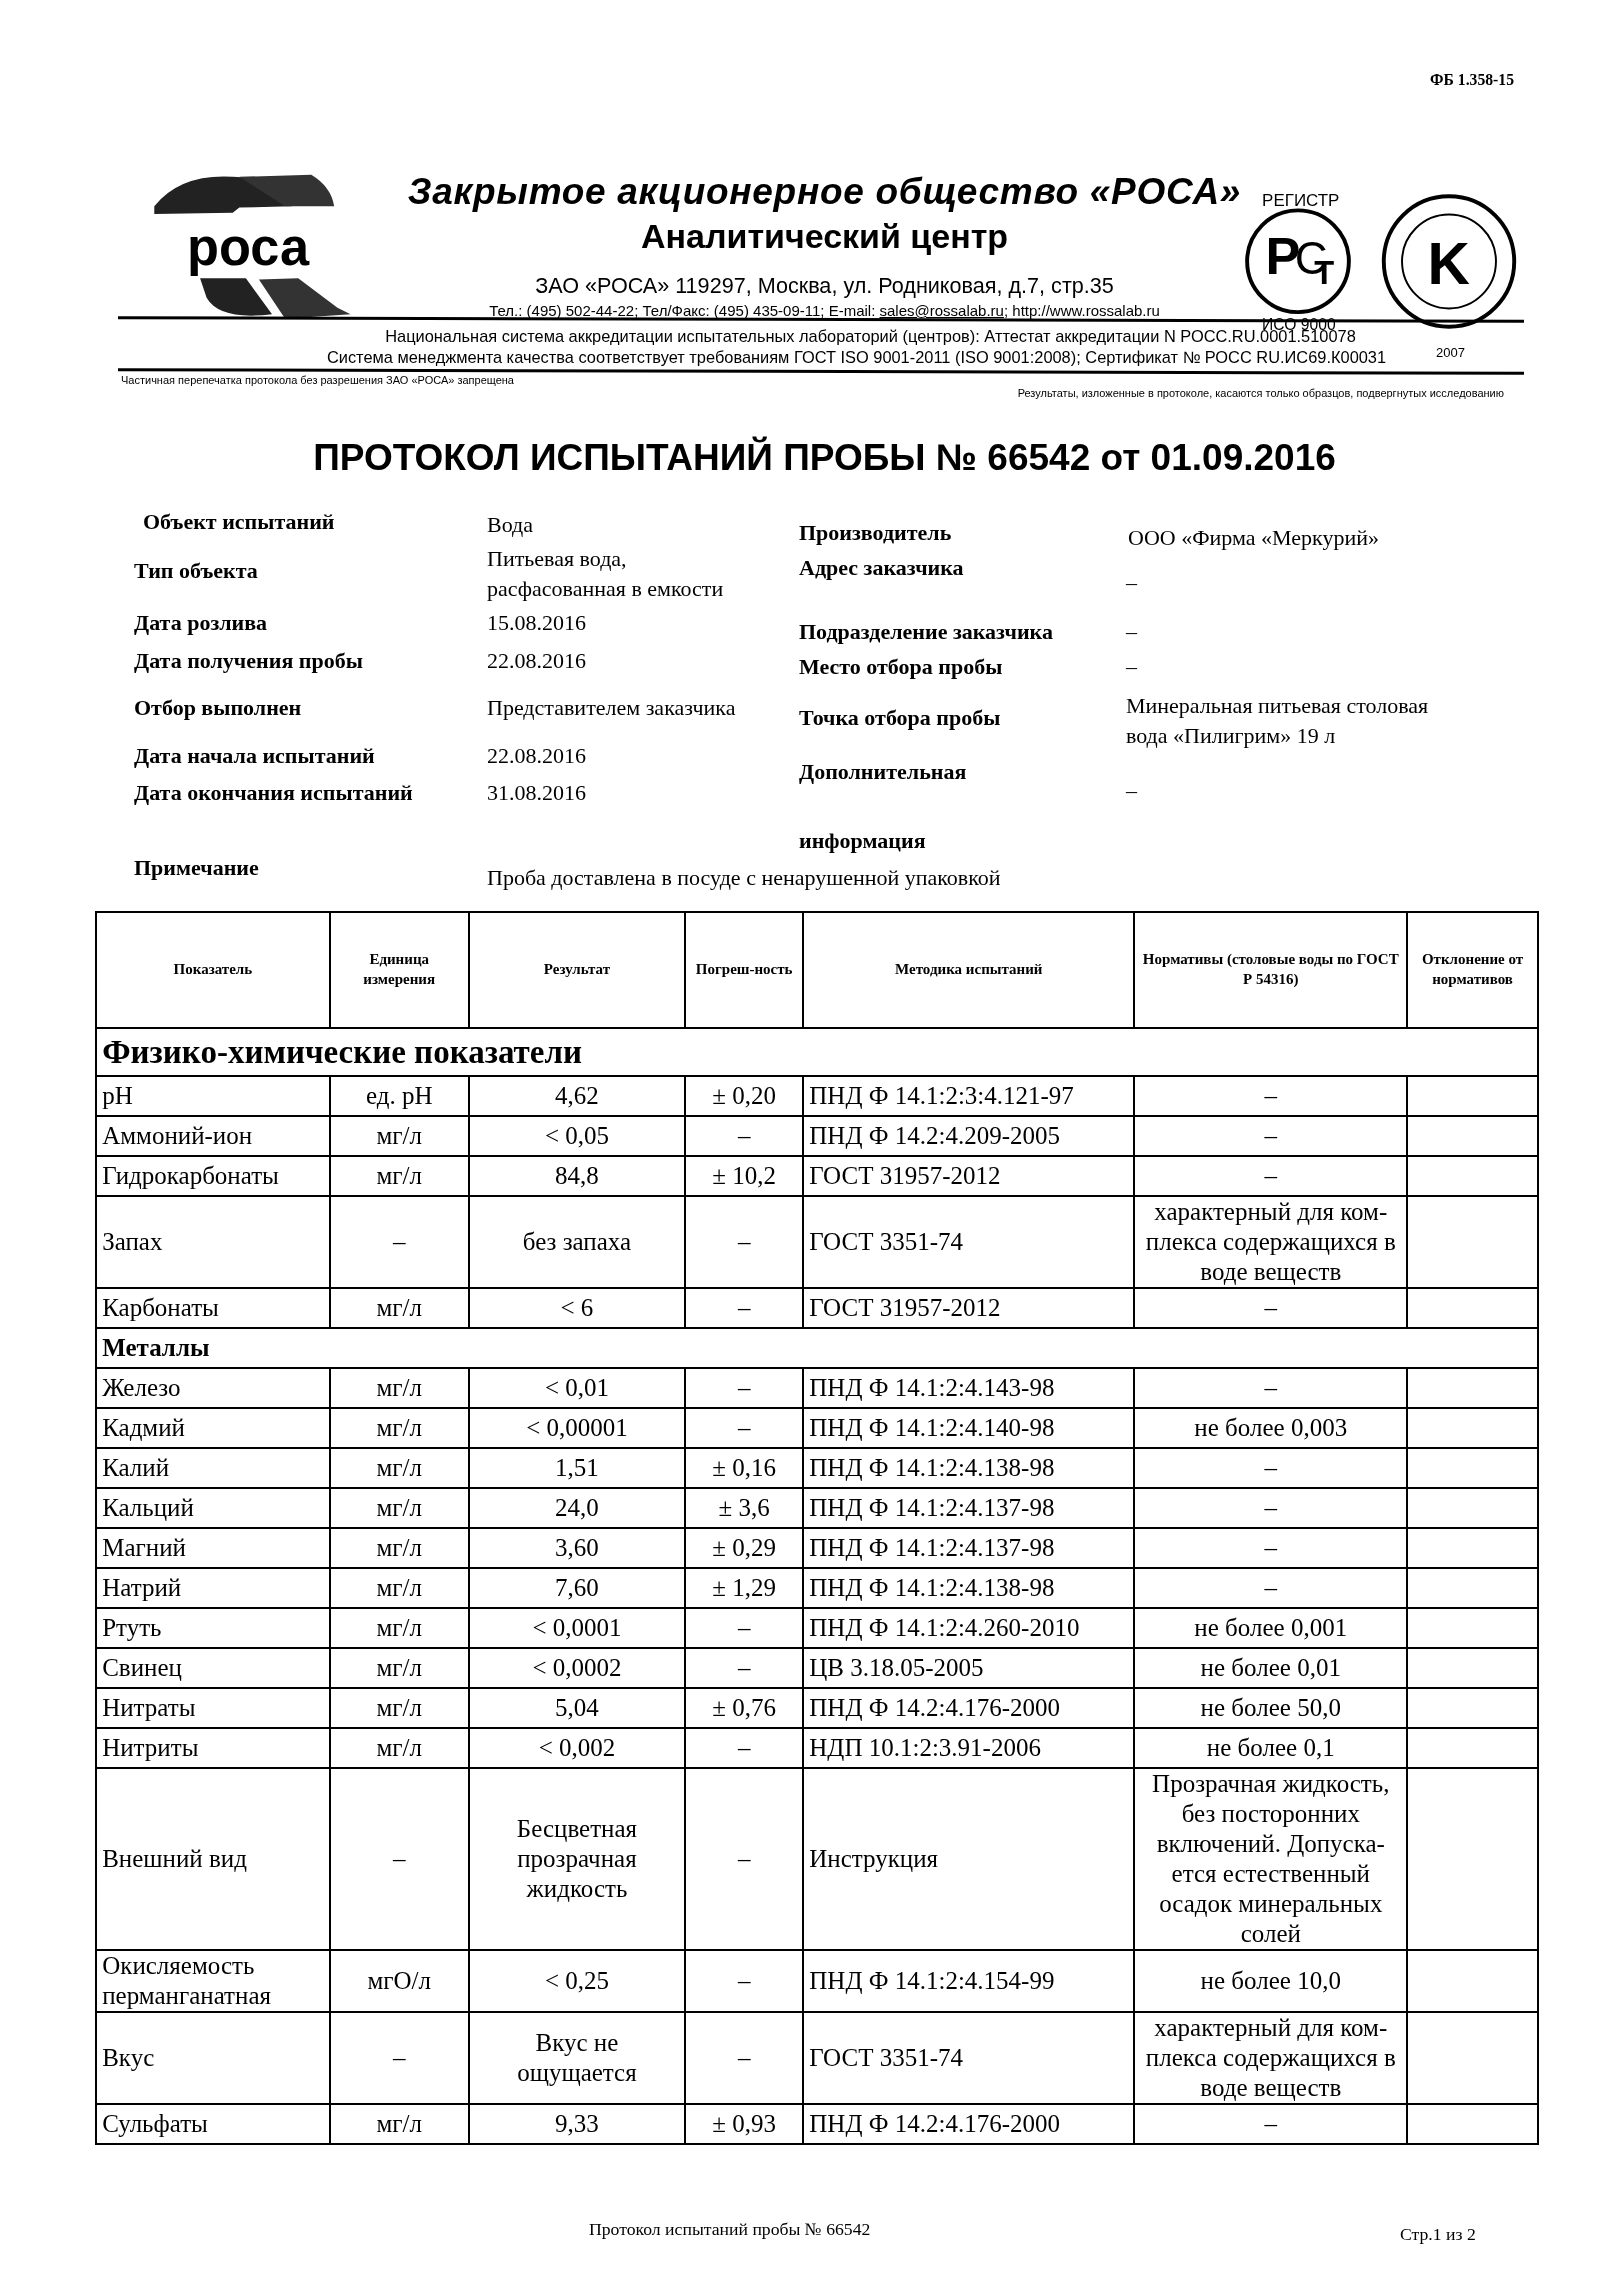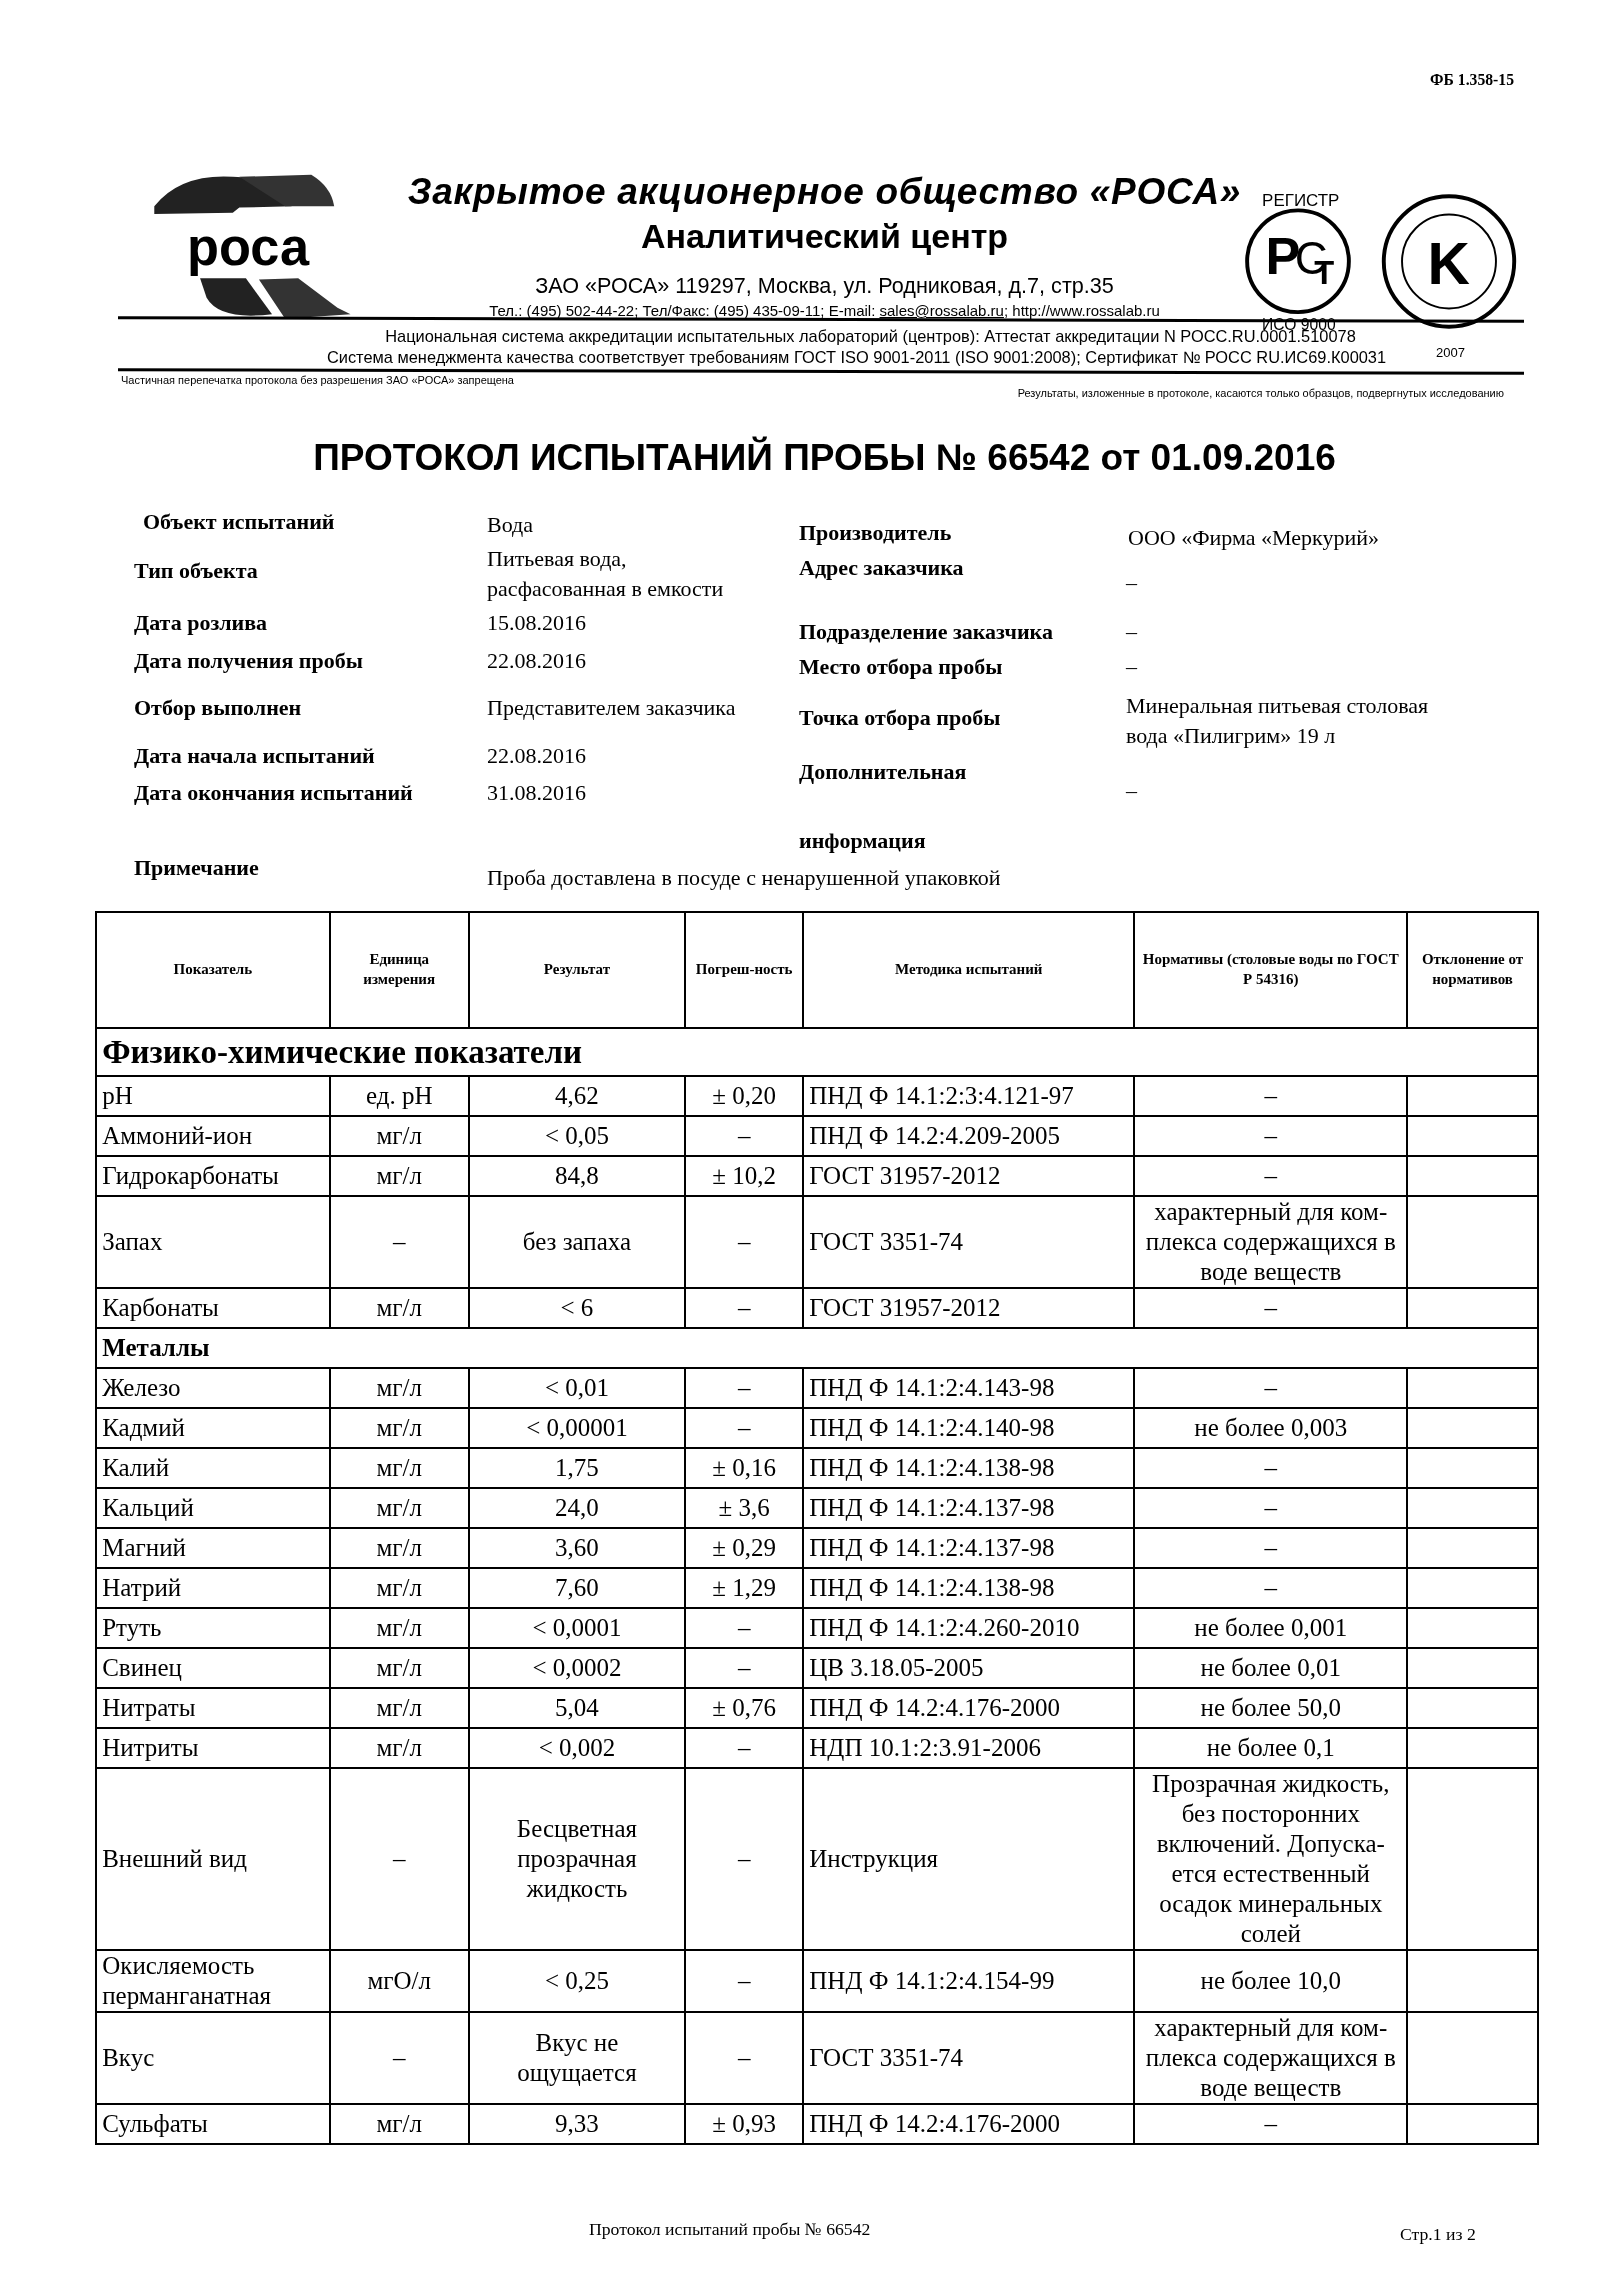--- a/index.html
+++ b/index.html
@@ -199,21 +199,21 @@
         <td class="c">мг/л</td>
         <td class="c">&lt; 0,00001</td>
         <td class="c">–</td>
         <td class="l">ПНД Ф 14.1:2:4.140-98</td>
         <td class="c">не более 0,003</td>
         <td class="c"></td>
       </tr>
       <tr>
         <td class="l">Калий</td>
         <td class="c">мг/л</td>
-        <td class="c">1,75</td>
+        <td class="c">1,51</td>
         <td class="c">± 0,16</td>
         <td class="l">ПНД Ф 14.1:2:4.138-98</td>
         <td class="c">–</td>
         <td class="c"></td>
       </tr>
       <tr>
         <td class="l">Кальций</td>
         <td class="c">мг/л</td>
         <td class="c">24,0</td>
         <td class="c">± 3,6</td>

